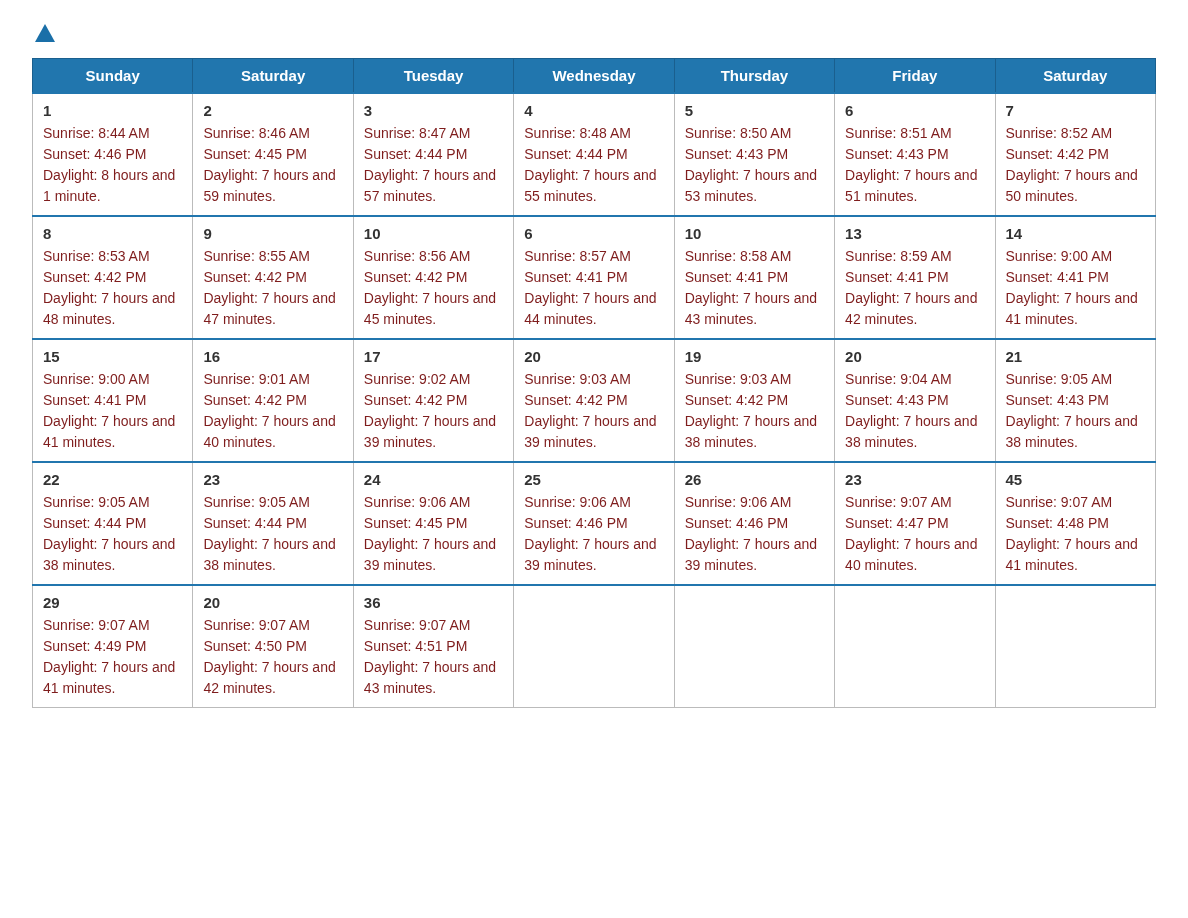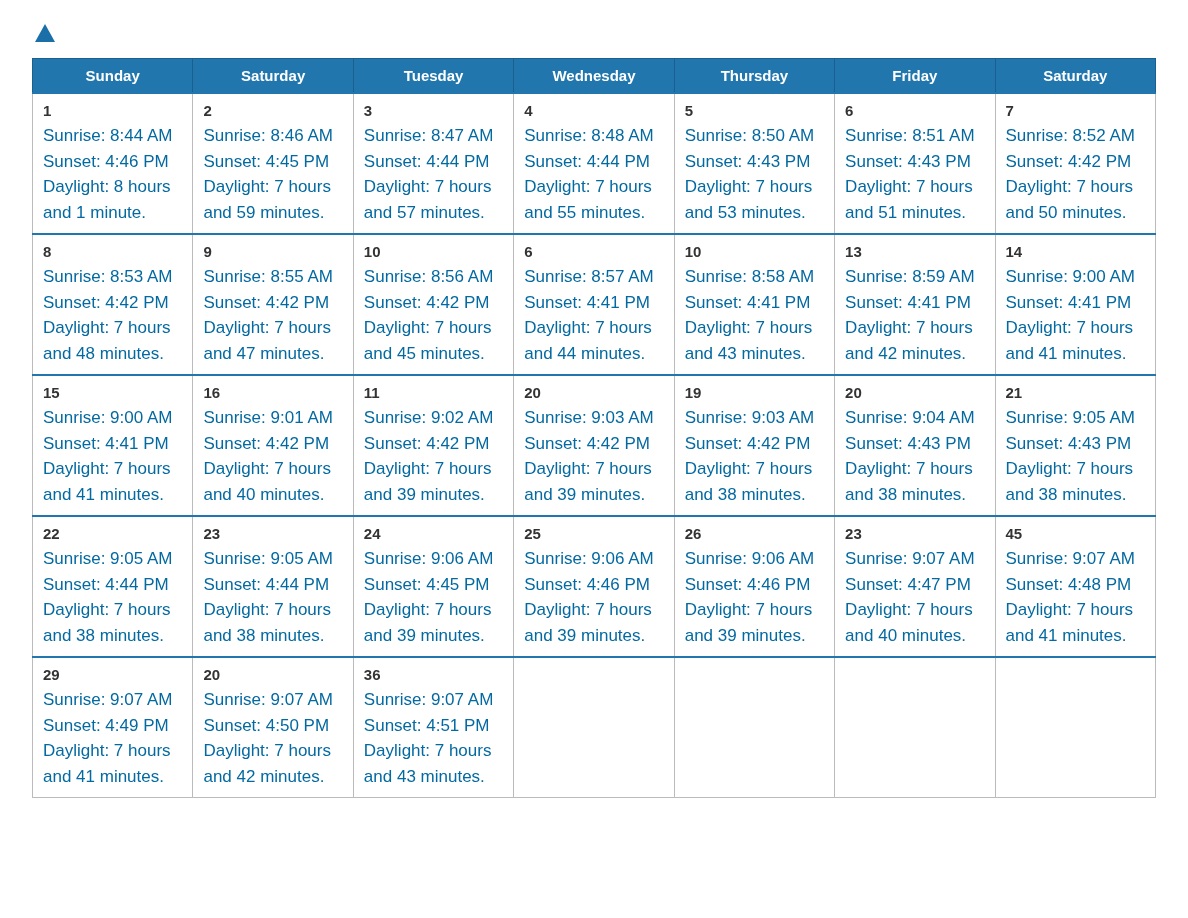--- a/index.html
+++ b/index.html
@@ -86,23 +86,23 @@
     tbody tr {
       border-top: 2px solid #2176ae;
     }
     .day-num {
       font-size: 15px;
       font-weight: bold;
       margin-bottom: 4px;
       display: block;
     }
     .day-info {
-      font-size: 17px;
+      font-size: 14px;
       line-height: 1.5;
-      color: #0369a1;
+      color: #7f1d1d;
     }
     .empty-cell {
       background: #fff;
     }
   </style>
 </head>
 <body>
 
 <div class="header">
   <div class="logo">
@@ -260,21 +260,21 @@
         </td>
         <td>
           <span class="day-num">16</span>
           <div class="day-info">
             Sunrise: 9:01 AM<br>
             Sunset: 4:42 PM<br>
             Daylight: 7 hours and 40 minutes.
           </div>
         </td>
         <td>
-          <span class="day-num">11</span>
+          <span class="day-num">17</span>
           <div class="day-info">
             Sunrise: 9:02 AM<br>
             Sunset: 4:42 PM<br>
             Daylight: 7 hours and 39 minutes.
           </div>
         </td>
         <td>
           <span class="day-num">20</span>
           <div class="day-info">
             Sunrise: 9:03 AM<br>

